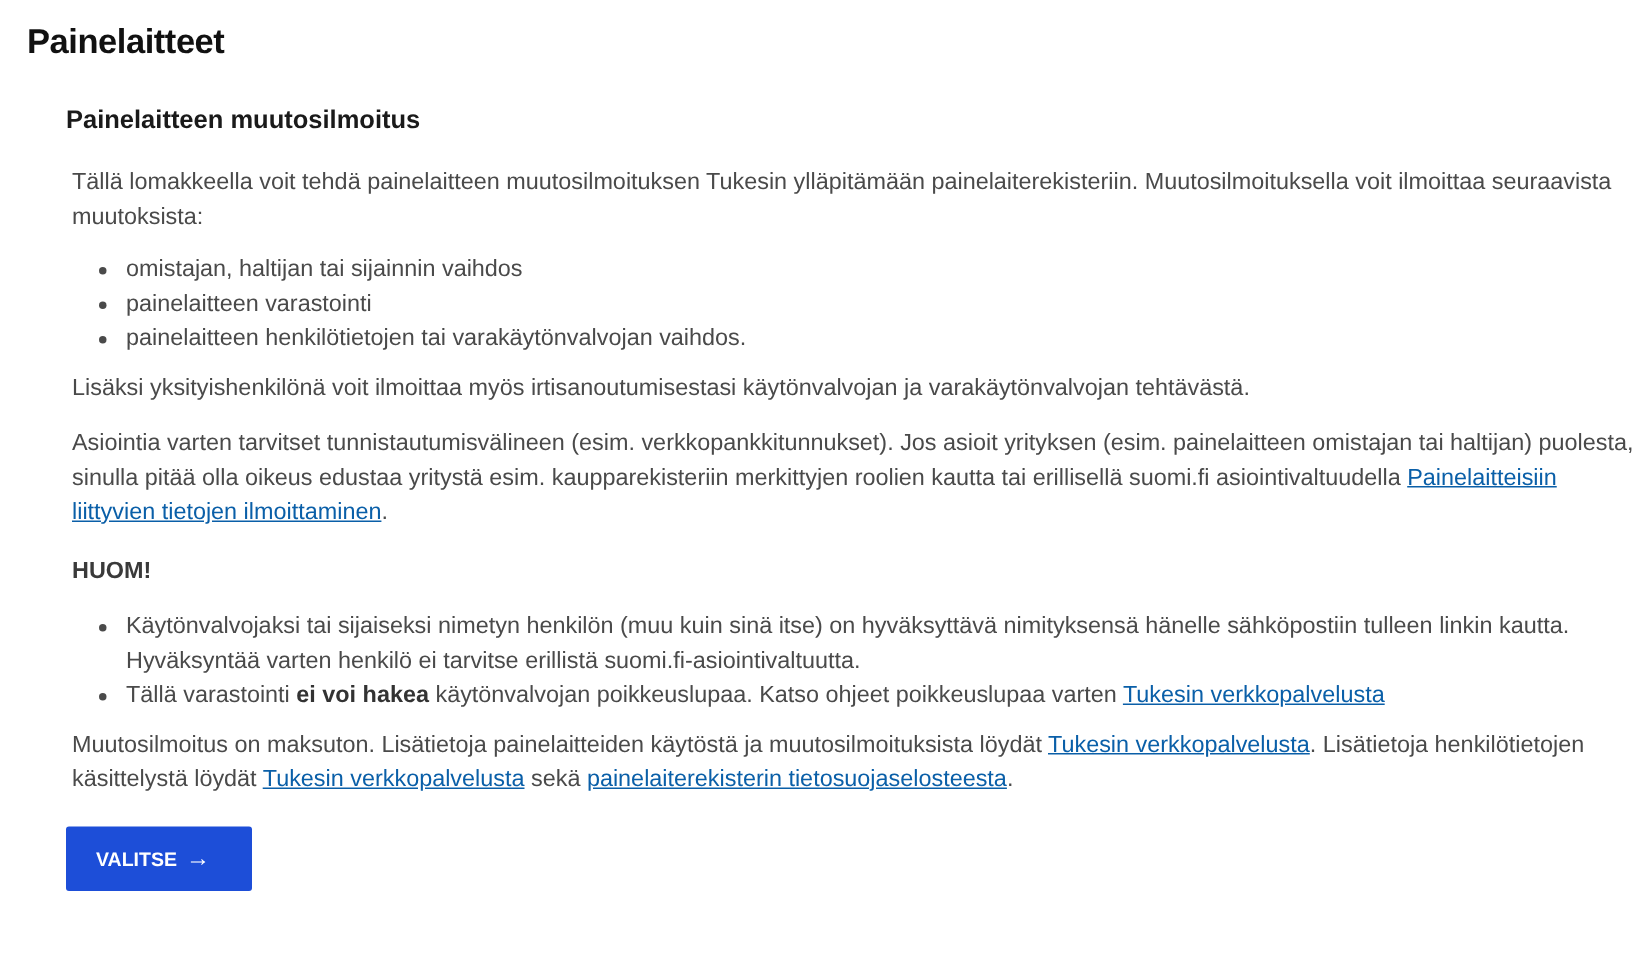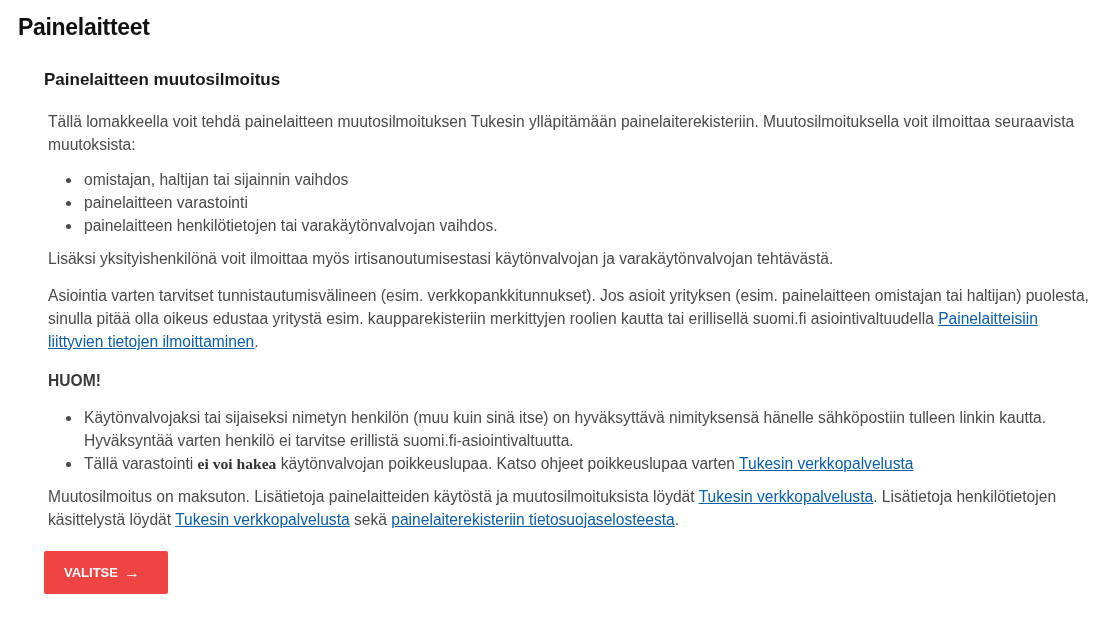--- a/index.html
+++ b/index.html
@@ -24,27 +24,27 @@
   }
   p { margin: 0 0 12px 4px; }
   ul { margin: 0 0 10px 0; padding-left: 40px; }
   ul li { list-style: none; position: relative; }
   ul li::before {
     content: ""; position: absolute; left: -18px; top: 10px;
     width: 5px; height: 5px; border-radius: 50%; background: #4a4a4a;
   }
   a { color: #0a5fa8; text-decoration: underline; }
   .huom { font-weight: bold; color: #3a3a3a; margin-bottom: 14px; }
-  b { color: #333; font-family: Liberation Serif, serif; }
+  b { color: #333; }
   .btn {
     display: inline-flex; align-items: center; gap: 6px;
     margin-top: 8px;
     width: 124px; height: 43px; box-sizing: border-box;
     padding-left: 20px;
-    background: #ef4444; color: #ffffff; border: none; border-radius: 2px;
+    background: #1d4ed8; color: #ffffff; border: none; border-radius: 2px;
     font-family: "Liberation Sans", sans-serif;
     font-size: 13px; font-weight: bold; cursor: pointer;
   }
   .btn .arrow { font-size: 16px; font-weight: normal; }
 </style>
 </head>
 <body>
 
 <h1 class="page-title">Painelaitteet</h1>
 
@@ -63,19 +63,19 @@
 
   <p style="margin-bottom:16px"><span>Asiointia varten tarvitset tunnistautumisvälineen (esim. verkkopankkitunnukset). Jos asioit yrityksen (esim. painelaitteen omistajan tai haltijan) puolesta, sinulla pitää olla oikeus edustaa yritystä esim. kaupparekisteriin merkittyjen roolien kautta tai erillisellä suomi.fi asiointivaltuudella </span><a href="#">Painelaitteisiin liittyvien tietojen ilmoittaminen</a><span>.</span></p>
 
   <p class="huom">HUOM!</p>
 
   <ul>
     <li>Käytönvalvojaksi tai sijaiseksi nimetyn henkilön (muu kuin sinä itse) on hyväksyttävä nimityksensä hänelle sähköpostiin tulleen linkin kautta. Hyväksyntää varten henkilö ei tarvitse erillistä suomi.fi-asiointivaltuutta.</li>
     <li><span>Tällä varastointi </span><b>ei voi hakea</b><span> käytönvalvojan poikkeuslupaa. Katso ohjeet poikkeuslupaa varten </span><a href="#">Tukesin verkkopalvelusta</a></li>
   </ul>
 
-  <p style="margin-bottom:12px"><span>Muutosilmoitus on maksuton. Lisätietoja painelaitteiden käytöstä ja muutosilmoituksista löydät </span><a href="#">Tukesin verkkopalvelusta</a><span>. Lisätietoja henkilötietojen käsittelystä löydät </span><a href="#">Tukesin verkkopalvelusta</a><span> sekä </span><a href="#">painelaiterekisteriin tietosuojaselosteesta</a><span>.</span></p>
+  <p style="margin-bottom:12px"><span>Muutosilmoitus on maksuton. Lisätietoja painelaitteiden käytöstä ja muutosilmoituksista löydät </span><a href="#">Tukesin verkkopalvelusta</a><span>. Lisätietoja henkilötietojen käsittelystä löydät </span><a href="#">Tukesin verkkopalvelusta</a><span> sekä </span><a href="#">painelaiterekisterin tietosuojaselosteesta</a><span>.</span></p>
 
   <button class="btn">
     <span>VALITSE</span>
     <span class="arrow">→</span>
   </button>
 </div>
 
 </body></html>

